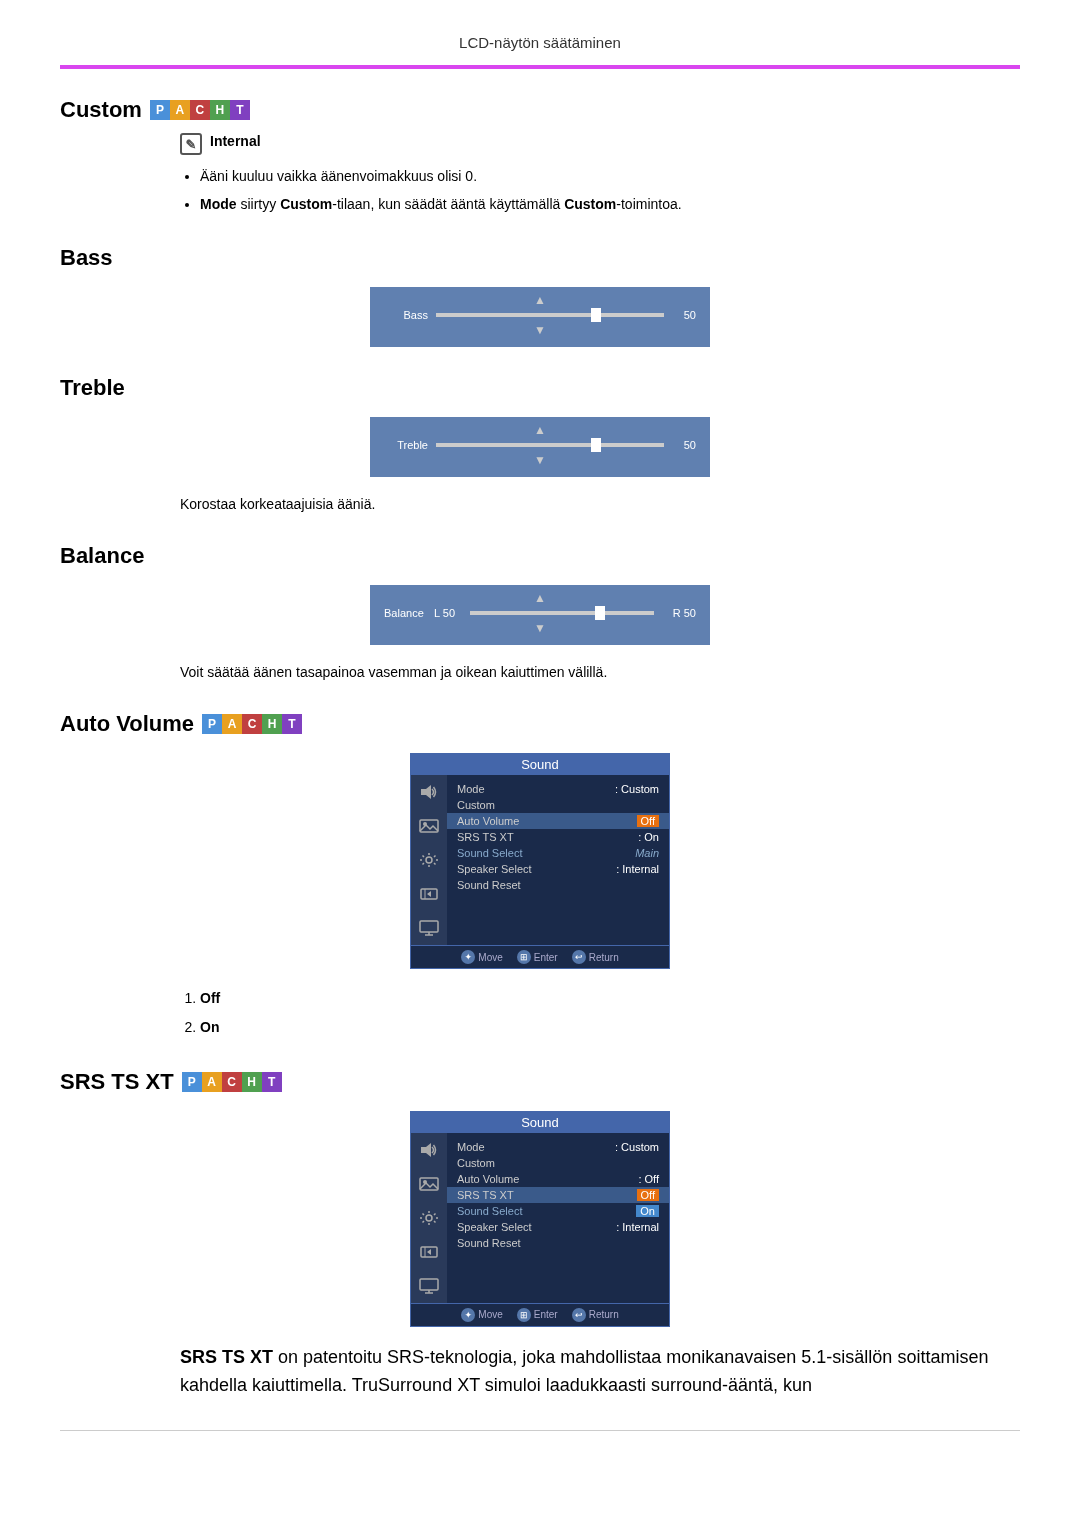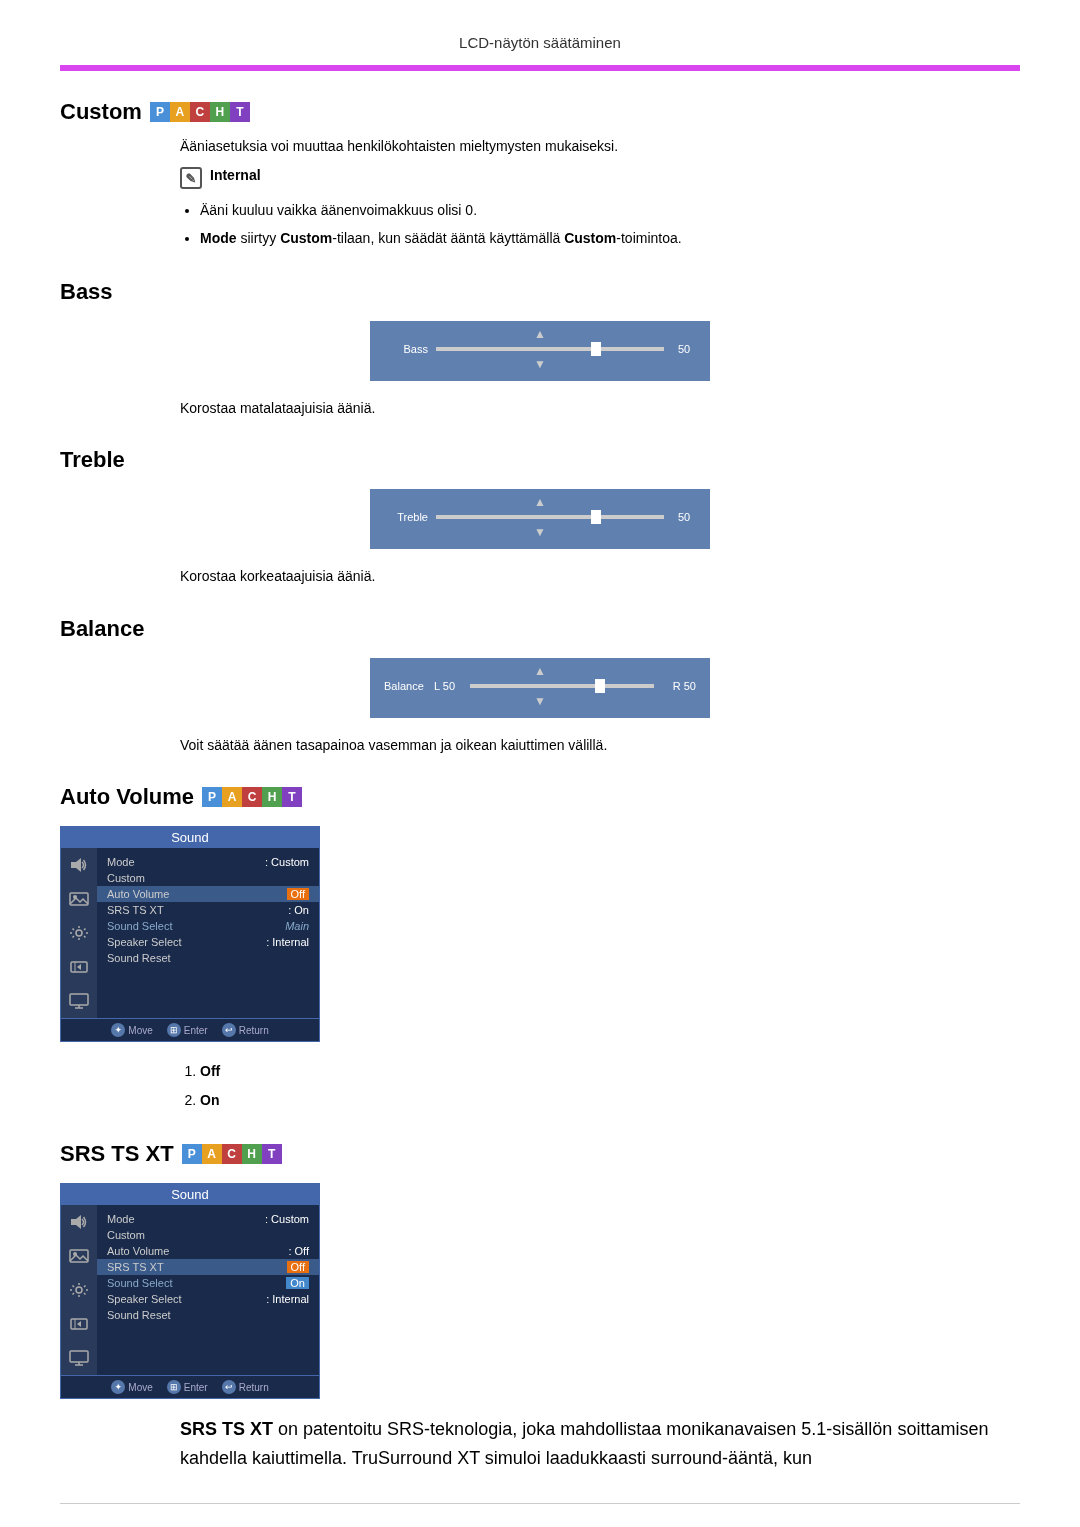--- a/index.html
+++ b/index.html
@@ -14,21 +14,21 @@
 
     .page-container {
       padding: 20px 60px;
     }
 
     .page-title {
       text-align: center;
       font-size: 15px;
       color: #333;
       padding: 14px 0 14px 0;
-      border-bottom: 6px solid #d946ef;
+      border-bottom: 4px solid #d946ef;
       margin-bottom: 28px;
     }
 
     .section {
       margin-bottom: 28px;
     }
 
     .section-title {
       font-size: 22px;
       font-weight: bold;
@@ -172,21 +172,21 @@
       height: 14px;
       background: #fff;
       top: -5px;
       left: 68%;
     }
 
     .slider-value {
       color: #fff;
       font-size: 11px;
       width: 24px;
-      text-align: center;
+      text-align: right;
     }
 
     
     .balance-slider-row {
       display: flex;
       align-items: center;
       gap: 6px;
       width: 100%;
     }
 
@@ -205,20 +205,21 @@
     .balance-rval {
       color: #fff;
       font-size: 11px;
       width: 36px;
       text-align: right;
     }
 
     
     .sound-menu-container {
       display: flex;
+      justify-content: center;
       margin: 16px 0;
     }
 
     .sound-menu {
       width: 260px;
       background: #1a2a4a;
       border: 1px solid #4466aa;
     }
 
     .sound-menu-title {
@@ -348,21 +349,20 @@
       <span>Custom</span>
       <div class="badge-pacht">
         <span class="badge-letter badge-p">P</span>
         <span class="badge-letter badge-a">A</span>
         <span class="badge-letter badge-c">C</span>
         <span class="badge-letter badge-h">H</span>
         <span class="badge-letter badge-t">T</span>
       </div>
     </div>
     <div class="section-body">
-      <p>Ääniasetuksia voi muuttaa henkilökohtaisten mieltymysten mukaiseksi.</p>
       <div class="note-box">
         <div class="note-icon">✎</div>
         <span class="note-label">Internal</span>
       </div>
       <ul class="bullet-list">
         <li>Ääni kuuluu vaikka äänenvoimakkuus olisi 0.</li>
         <li><span class="bold">Mode</span> siirtyy <span class="bold">Custom</span>-tilaan, kun säädät ääntä käyttämällä <span class="bold">Custom</span>-toimintoa.</li>
       </ul>
     </div>
   </div>
@@ -374,23 +374,20 @@
         <div class="slider-arrow-up">▲</div>
         <div class="slider-row">
           <span class="slider-label">Bass</span>
           <div class="slider-track">
             <div class="slider-thumb"></div>
           </div>
           <span class="slider-value">50</span>
         </div>
         <div class="slider-arrow-down">▼</div>
       </div>
-    </div>
-    <div class="section-body">
-      <p>Korostaa matalataajuisia ääniä.</p>
     </div>
   </div>
 
   <div class="section">
     <div class="section-title">Treble</div>
     <div class="slider-container">
       <div class="slider-box">
         <div class="slider-arrow-up">▲</div>
         <div class="slider-row">
           <span class="slider-label">Treble</span>

